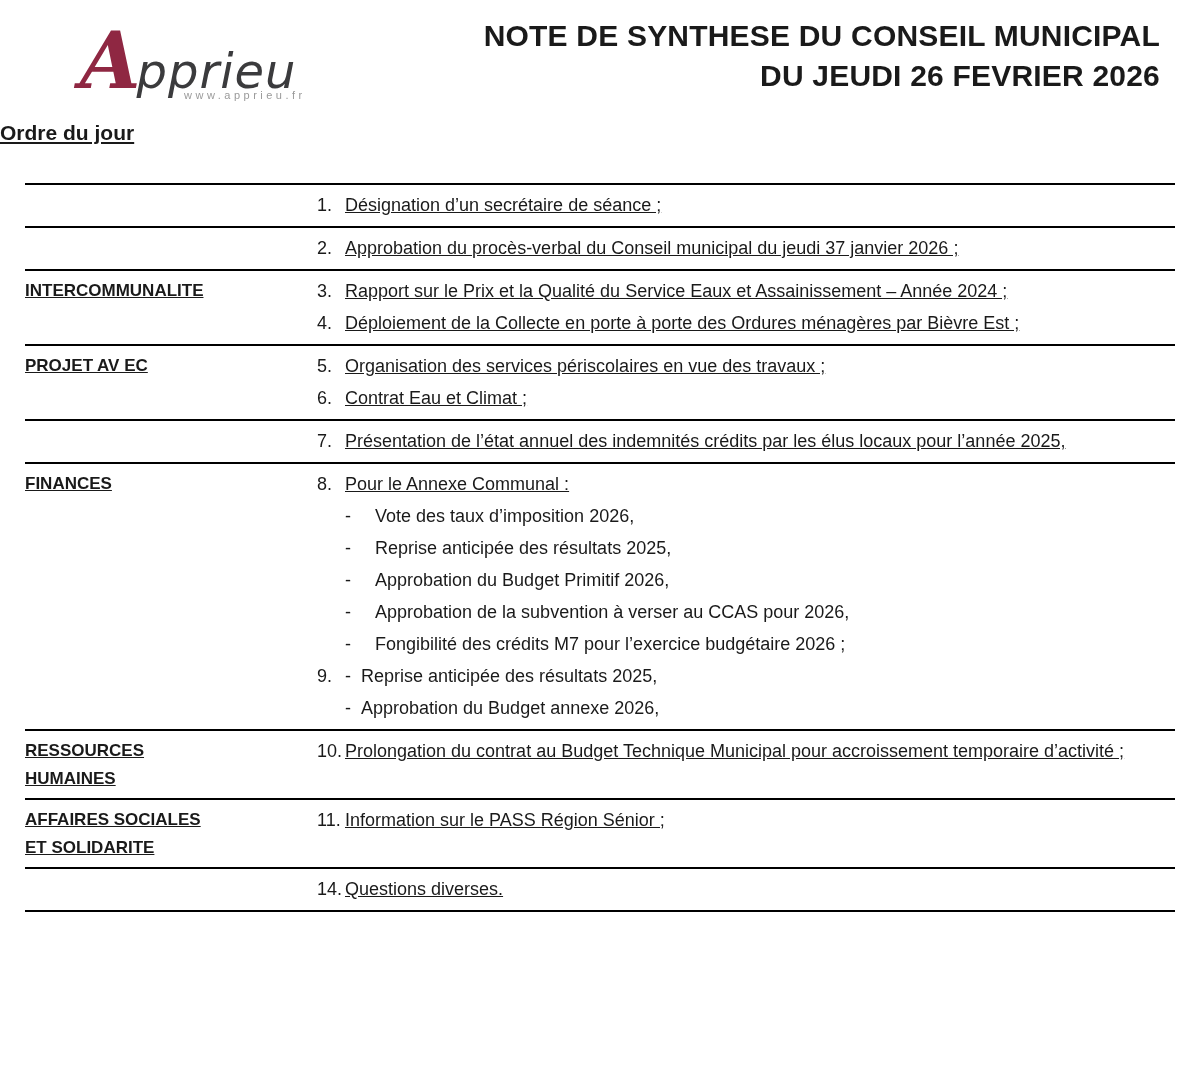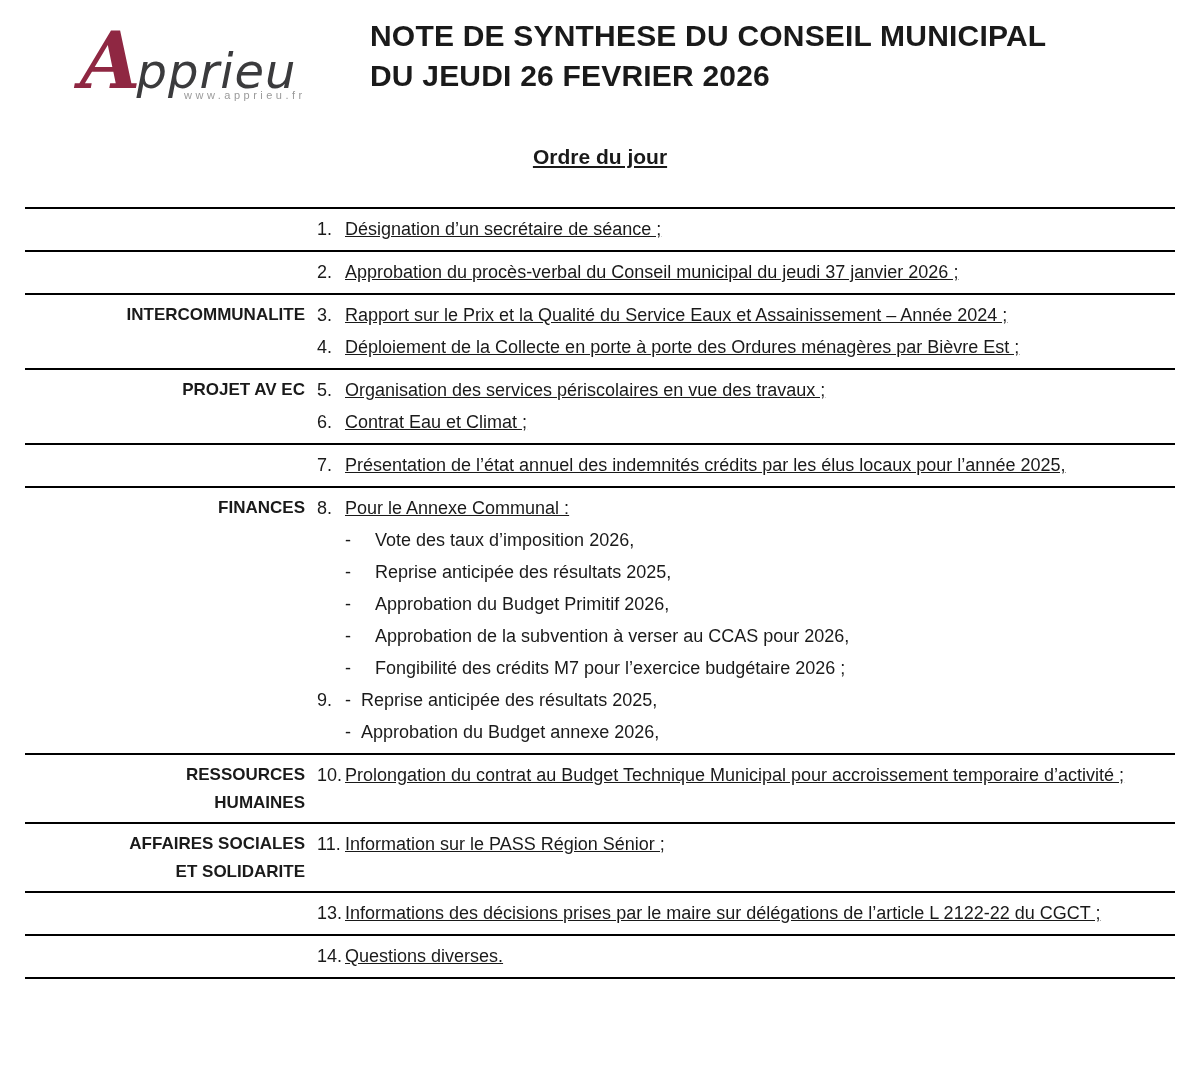--- a/index.html
+++ b/index.html
@@ -30,55 +30,56 @@
     margin-left: -4px;
   }
   .logo-url {
     font-size: 11px;
     letter-spacing: 3.5px;
     margin-top: -10px;
     margin-left: 104px;
   }
   .title-block {
     flex: 1;
-    text-align: left;
+    text-align: right;
     padding-right: 40px;
     padding-top: 4px;
     font-weight: bold;
     font-size: 30px;
     line-height: 1.33;
     letter-spacing: 0.2px;
   }
 
   
   .order-heading {
-    text-align: center;
+    text-align: left;
     font-weight: bold;
     font-size: 21px;
     text-decoration: underline;
-    margin-top: 44px;
+    margin-top: 20px;
   }
 
   
   .agenda {
     margin: 38px 25px 0 25px;
     border-bottom: 2px solid #000;
   }
   .agenda-row {
     display: flex;
     border-top: 2px solid #000;
     padding: 4px 0 5px 0;
   }
   .cat-cell {
     width: 280px;
     flex: none;
-    text-align: right;
+    text-align: left;
     font-weight: bold;
     font-size: 17px;
     line-height: 28px;
+    text-decoration: underline;
     white-space: pre-line;
     padding-top: 2px;
   }
   .items-cell { flex: 1; padding-right: 20px; }
   .item { display: flex; font-size: 18px; line-height: 32px; }
   .num { flex: none; width: 40px; padding-left: 12px; }
   .item-body { flex: 1; }
   .item-text { text-align: justify; text-decoration: underline; }
   .item-text.underline { text-decoration: underline; }
   .sub { display: flex; }
@@ -241,31 +242,20 @@
             <div class="item-body">
               <div class="item-text">Information sur le PASS Région Sénior ;</div>
             </div>
           </div>
         </div>
       </div>
       <div class="agenda-row">
         <div class="cat-cell"></div>
         <div class="items-cell">
           <div class="item">
-            <span class="num">13.</span>
-            <div class="item-body">
-              <div class="item-text">Informations des décisions prises par le maire sur délégations de l’article L 2122-22 du CGCT ;</div>
-            </div>
-          </div>
-        </div>
-      </div>
-      <div class="agenda-row">
-        <div class="cat-cell"></div>
-        <div class="items-cell">
-          <div class="item">
             <span class="num">14.</span>
             <div class="item-body">
               <div class="item-text">Questions diverses.</div>
             </div>
           </div>
         </div>
       </div>
     </div>
 
 </div>

